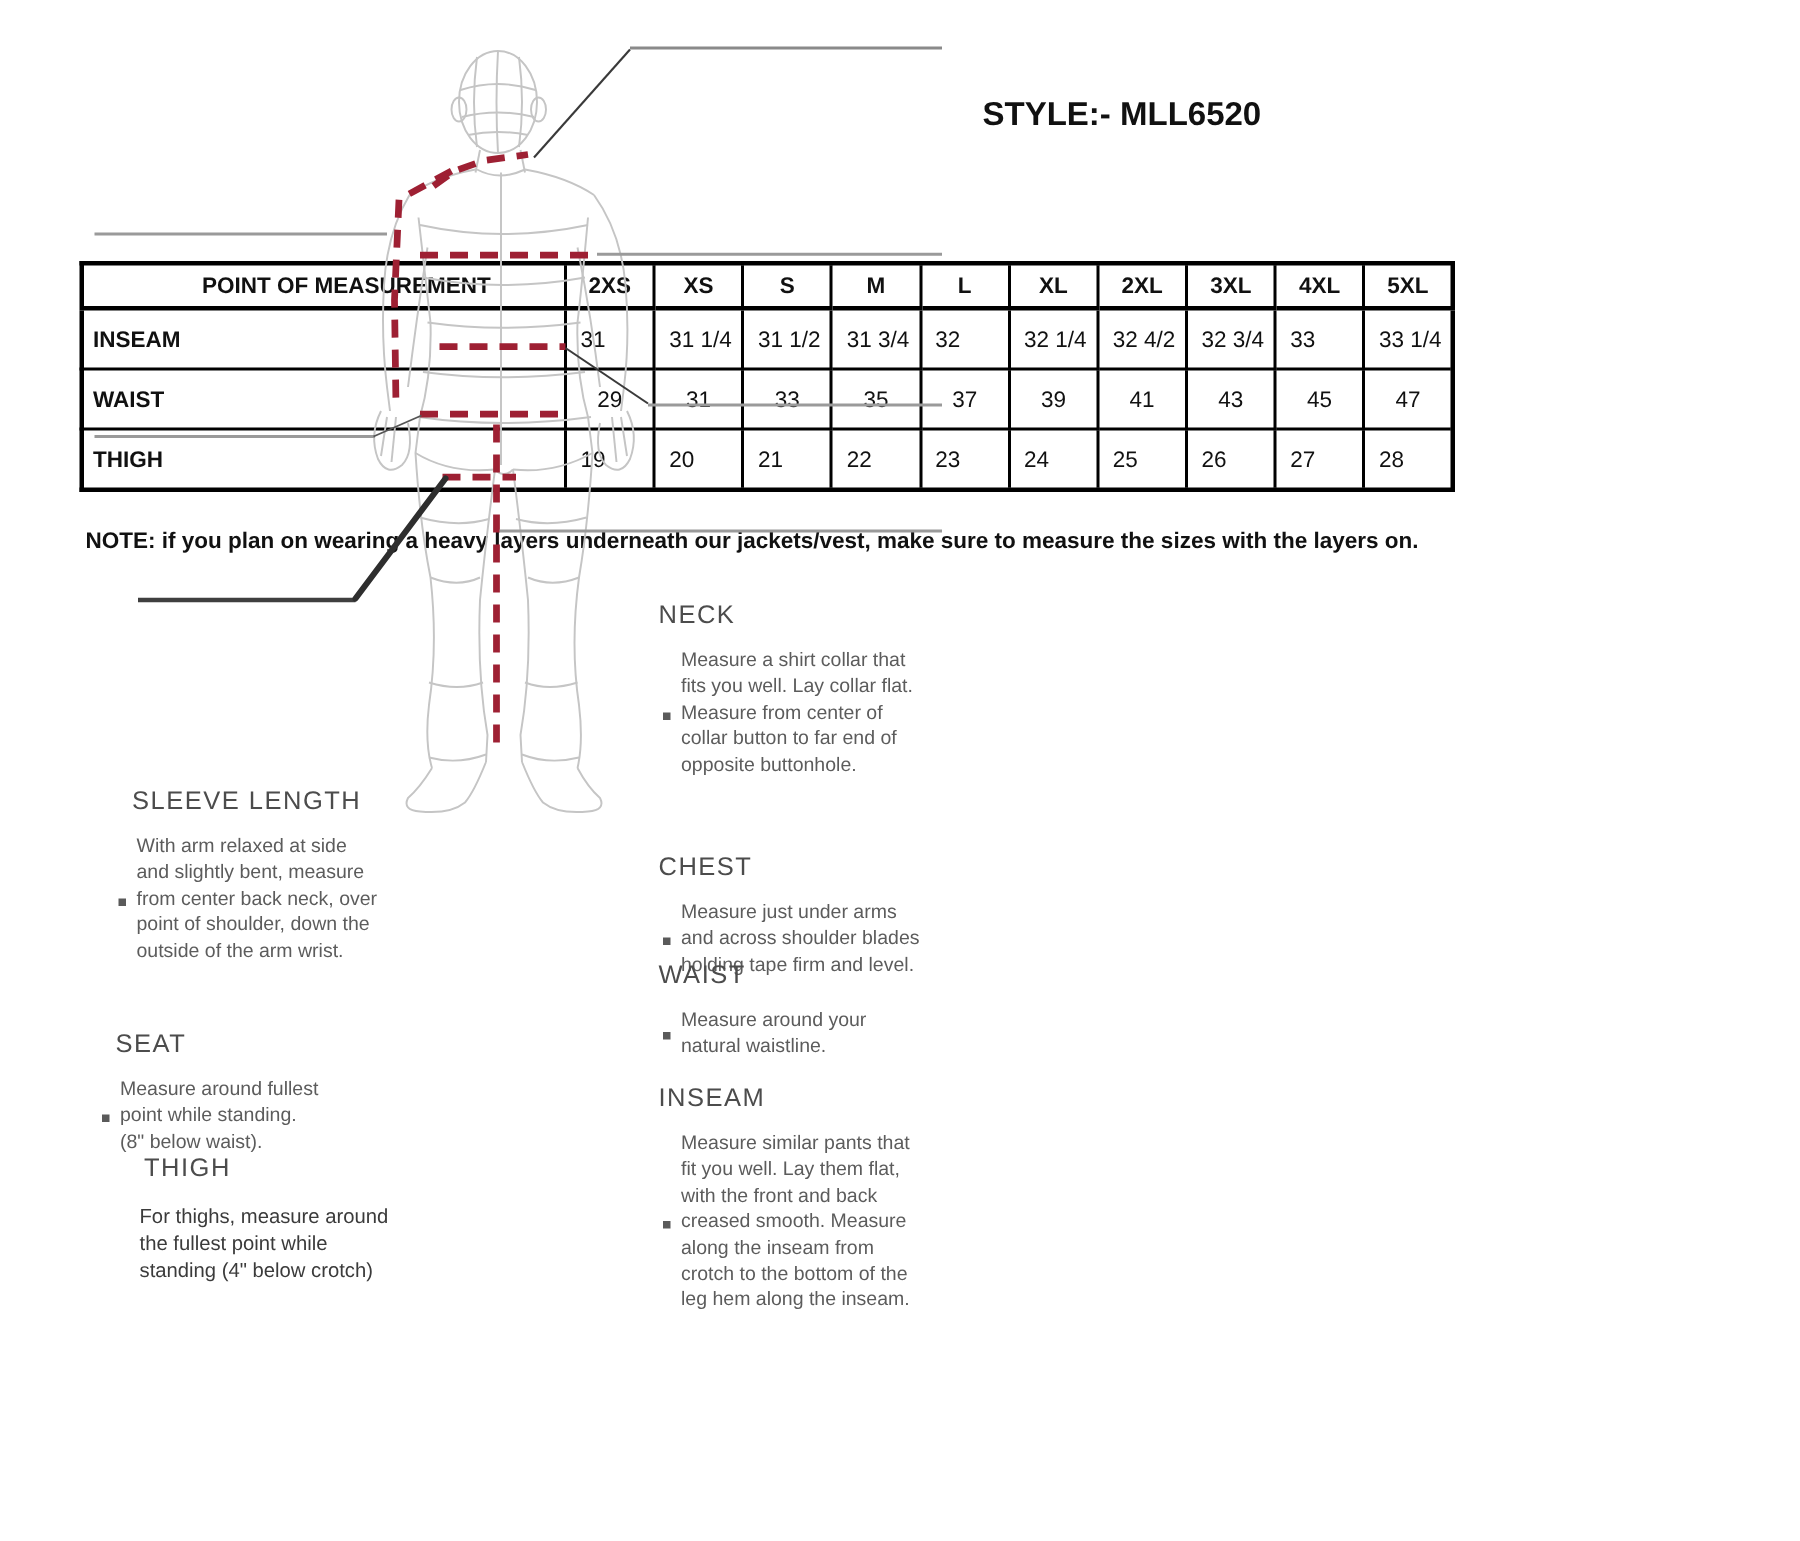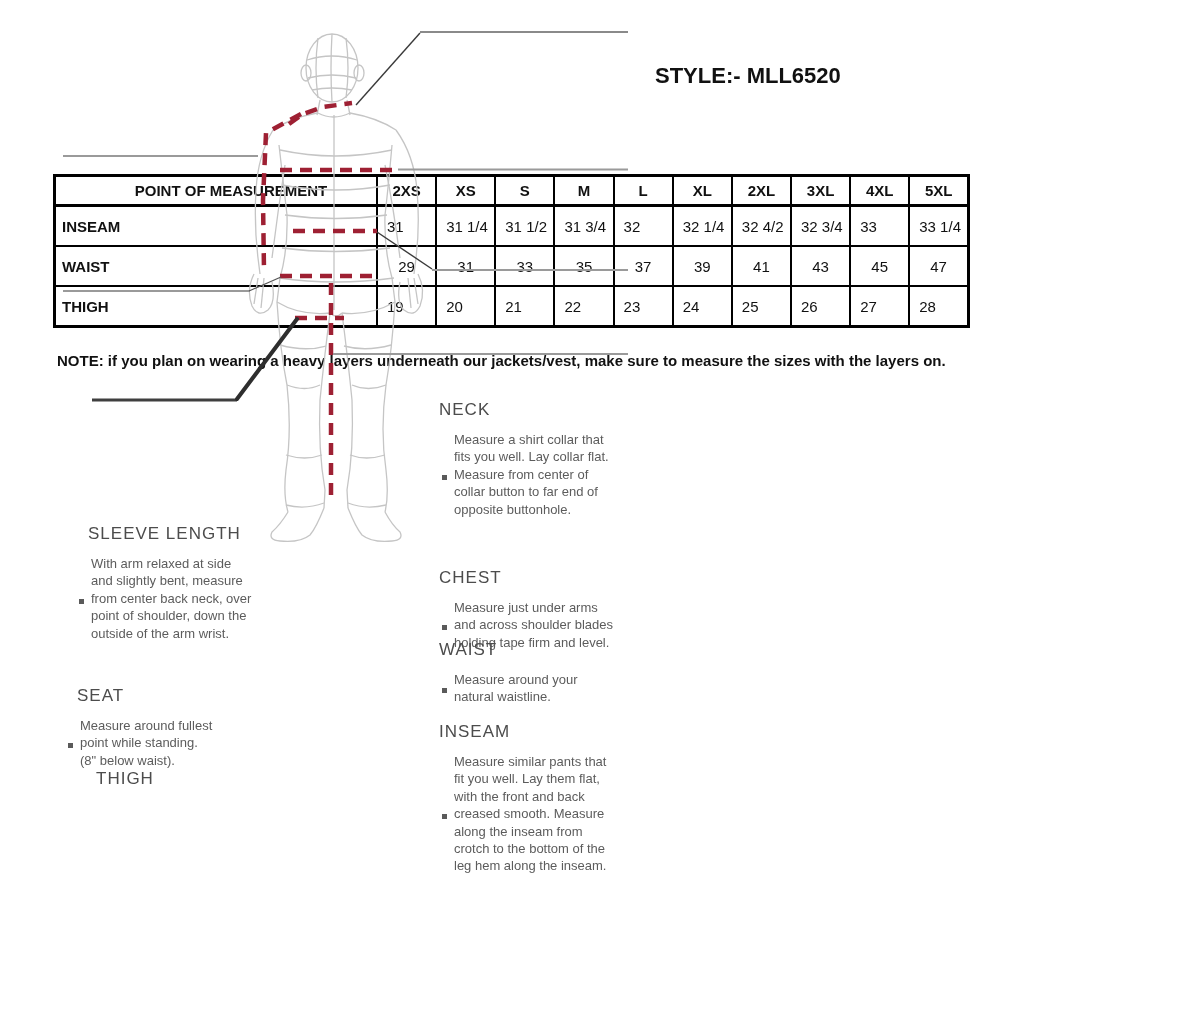--- a/index.html
+++ b/index.html
@@ -244,16 +244,21 @@
       <div class="body" style="margin-left:-12px;">
           <span class="bullet"></span>
         <div class="text">Measure around fullest
 point while standing.
 (8" below waist).</div>
         </div>
     </div>
 
     <div class="label-block thigh" style="left:96px;top:769px;">
       <div class="heading">THIGH</div>
+      <div class="body" style="margin-left:-3px;">
+        <div class="text">For thighs, measure around
+the fullest point while
+standing (4" below crotch)</div>
+        </div>
     </div>
 
   </div>
 </div>
 
 </body></html>

